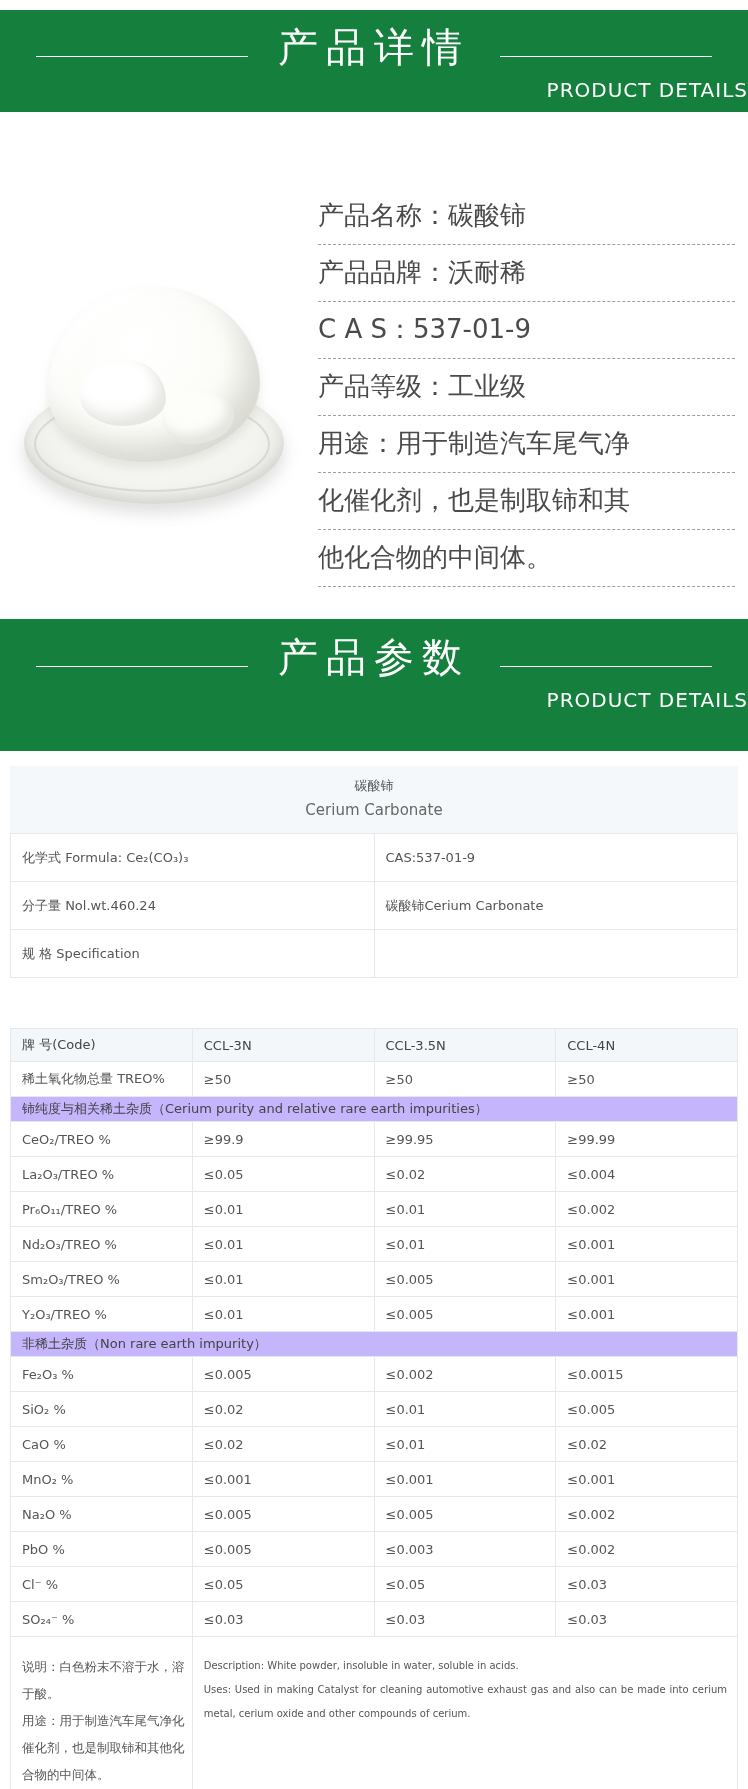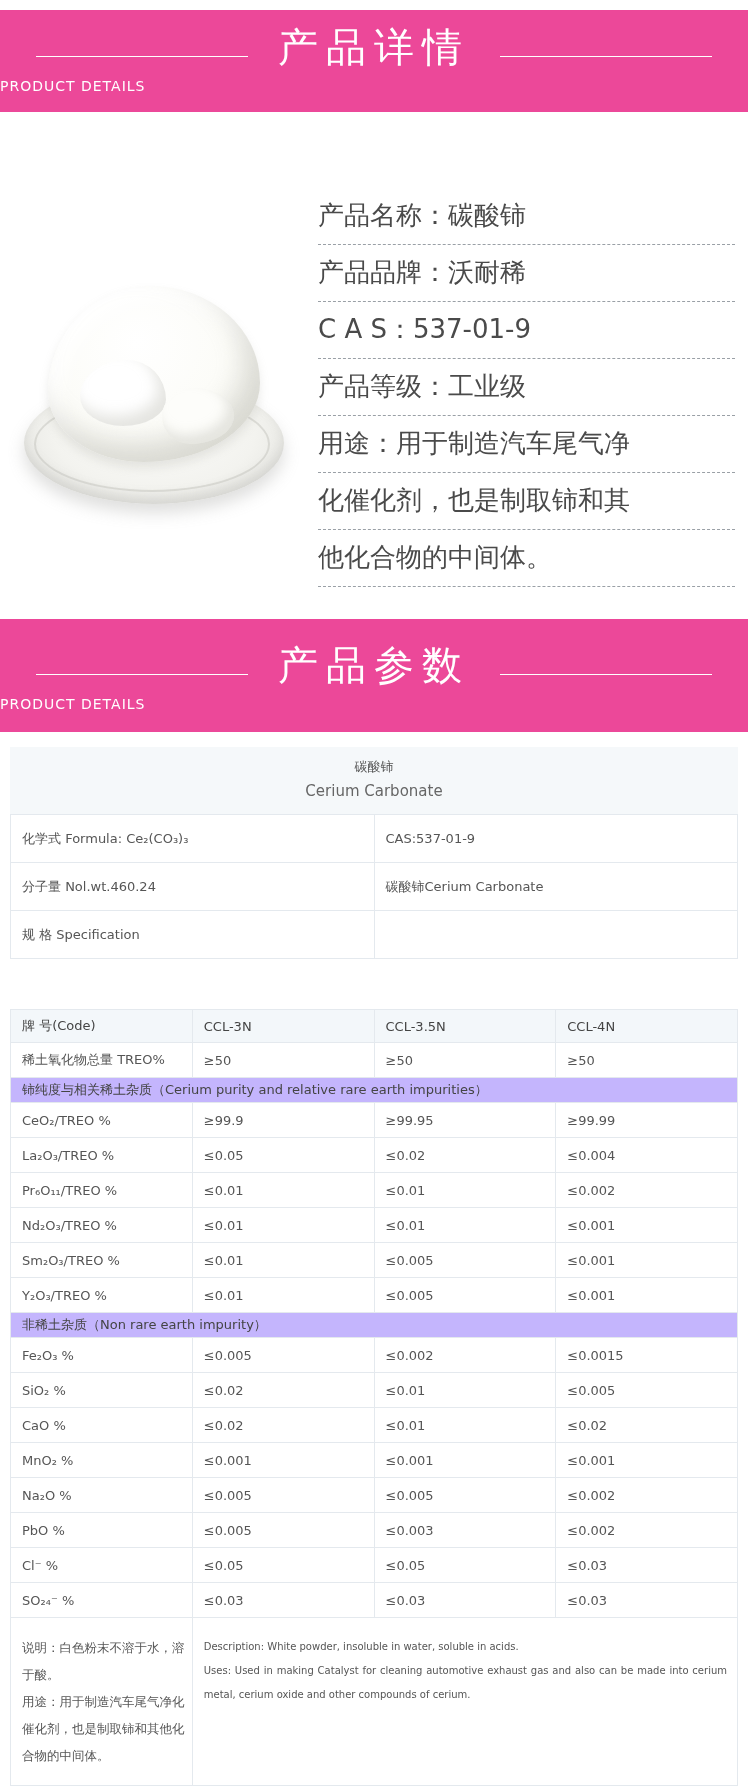--- a/index.html
+++ b/index.html
@@ -2,27 +2,27 @@
 <html><head>
 <meta charset="utf-8">
 <style>
   * { margin:0; padding:0; box-sizing:border-box; }
   html,body { background:#ffffff; }
   body {
     width:748px; height:1789px; margin:0 auto; position:relative;
     font-family:"DejaVu Sans","Liberation Sans",sans-serif; color:#4a4a4a;
   }
   
-  .banner { background:#ec4899; color:#fff; text-align:left; overflow:hidden; }
+  .banner { background:#15803d; color:#fff; text-align:right; overflow:hidden; }
   .banner-1 { margin-top:10px; height:102px; padding-top:15px; }
-  .banner-2 { height:113px; padding-top:24px; }
+  .banner-2 { height:132px; padding-top:16px; }
   .banner-title-row { display:flex; align-items:flex-end; justify-content:center; }
   .banner-line { width:212px; height:1px; background:#fff; margin:0 30px 12px 30px; }
   .banner-title { font-size:40px; letter-spacing:8px; font-weight:400; line-height:1.1; }
-  .banner-sub { margin-top:9px; font-size:14px; letter-spacing:1px; font-weight:400; }
+  .banner-sub { margin-top:9px; font-size:20px; letter-spacing:1px; font-weight:400; }
   
   .product-section { position:relative; height:507px; background:#fff; }
   .photo { position:absolute; left:22px; top:128px; width:268px; height:268px; }
   .dish { position:absolute; left:2px; bottom:4px; width:260px; height:122px; border-radius:50%;
           background:radial-gradient(ellipse at 50% 42%, #fbfbf9 0%, #f3f3ef 55%, #e4e4e0 85%, #d5d5d1 100%);
           box-shadow:0 9px 16px rgba(150,150,145,0.30), inset 0 -7px 12px rgba(140,140,135,0.22); }
   .dish-rim { position:absolute; left:12px; bottom:16px; width:236px; height:96px; border-radius:50%;
           border:2px solid rgba(190,190,184,0.45); }
   .powder { position:absolute; left:26px; bottom:46px; width:212px; height:176px;
           background:radial-gradient(ellipse at 42% 32%, #ffffff 0%, #fcfcf8 50%, #efefe8 100%);

